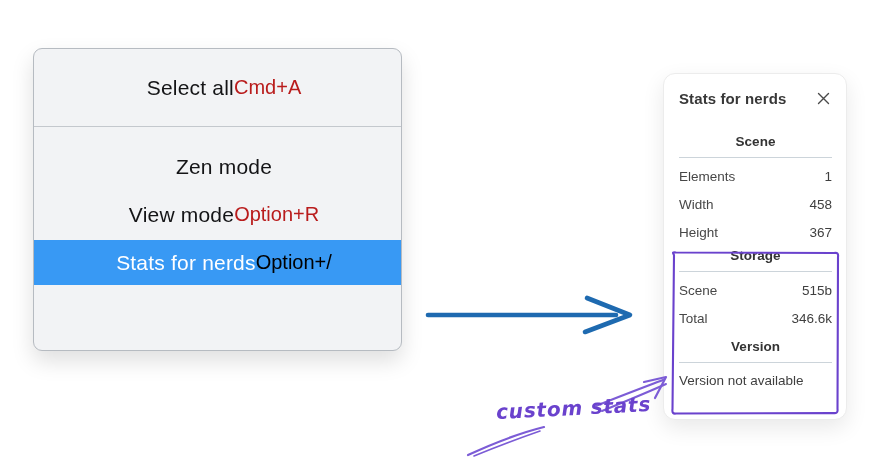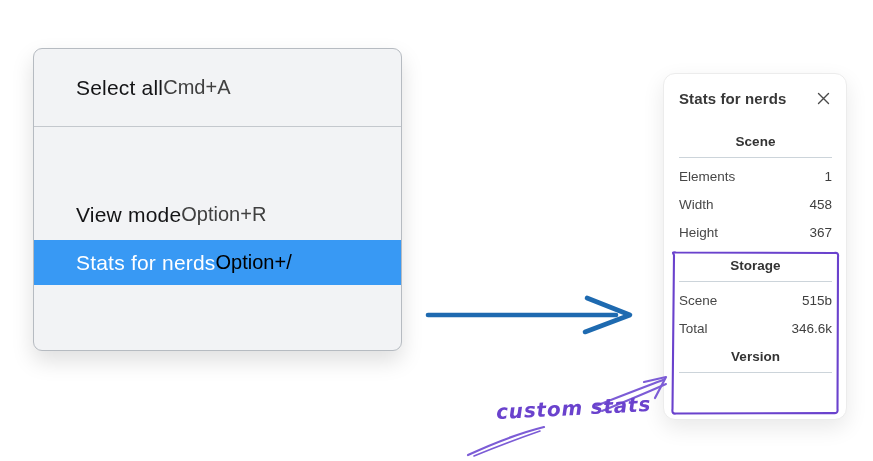--- a/index.html
+++ b/index.html
@@ -20,32 +20,32 @@
     border: 1.5px solid #b6bbc1;
     border-radius: 9px;
     box-shadow: 0 10px 22px rgba(0,0,0,0.13);
     display: flex;
     flex-direction: column;
     overflow: hidden;
   }
   .menu-item {
     display: flex;
     align-items: center;
-    justify-content: flex-start;
+    justify-content: center;
     padding: 0 29px 0 42px;
     flex: none;
   }
   .menu-item .mi-label {
     font-size: 21px;
     color: #141416;
     letter-spacing: 0.2px;
   }
   .menu-item .mi-shortcut {
     font-size: 20px;
-    color: #404040;
+    color: #b91c1c;
   }
   .menu-item-first { height: 77px; }
   .menu-divider {
     height: 1px;
     background: #c4c8cd;
     flex: none;
   }
   .menu-group {
     padding-top: 17px;
     display: flex;
@@ -86,21 +86,21 @@
     cursor: pointer;
   }
   .section-title {
     text-align: center;
     font-size: 13.5px;
     font-weight: 700;
     color: #333333;
     line-height: 17px;
   }
   .st-scene   { margin-top: 23px; }
-  .st-storage { margin-top: 10px; }
+  .st-storage { }
   .st-version { margin-top: 5px; }
   .section-divider {
     height: 1px;
     background: #ccd4da;
     margin: 7px 0 5px 0;
   }
   .stat-row {
     display: flex;
     justify-content: space-between;
     font-size: 13.5px;
@@ -140,20 +140,21 @@
 <body>
 
 <div class="menu">
   <div class="menu-item menu-item-first">
     <span class="mi-label">Select all</span>
     <span class="mi-shortcut">Cmd+A</span>
   </div>
   <div class="menu-divider"></div>
   <div class="menu-group">
     <div class="menu-item">
+      <span class="mi-label">Zen mode</span>
     </div>
     <div class="menu-item">
       <span class="mi-label">View mode</span>
       <span class="mi-shortcut">Option+R</span>
     </div>
     <div class="menu-item selected">
       <span class="mi-label">Stats for nerds</span>
       <span class="mi-shortcut">Option+/</span>
     </div>
   </div>
@@ -190,20 +191,21 @@
     <span class="stat-label">Scene</span>
     <span class="stat-value">515b</span>
   </div>
   <div class="stat-row">
     <span class="stat-label">Total</span>
     <span class="stat-value">346.6k</span>
   </div>
 
   <div class="section-title st-version">Version</div>
   <div class="section-divider"></div>
+  <div class="panel-message">Version not available</div>
 </div>
 
 <svg class="overlay" viewBox="0 0 873 461">
 
   <g>
     <path d="M428 315 L616 315" stroke-width="4.6" fill="none" stroke-linecap="round" stroke="#1e6ab0"></path>
     <path d="M587 298 L630 315 L585 332" stroke-width="4.6" fill="none" stroke-linecap="round" stroke-linejoin="round" stroke="#1e6ab0"></path>
   </g>
 
   <g>

